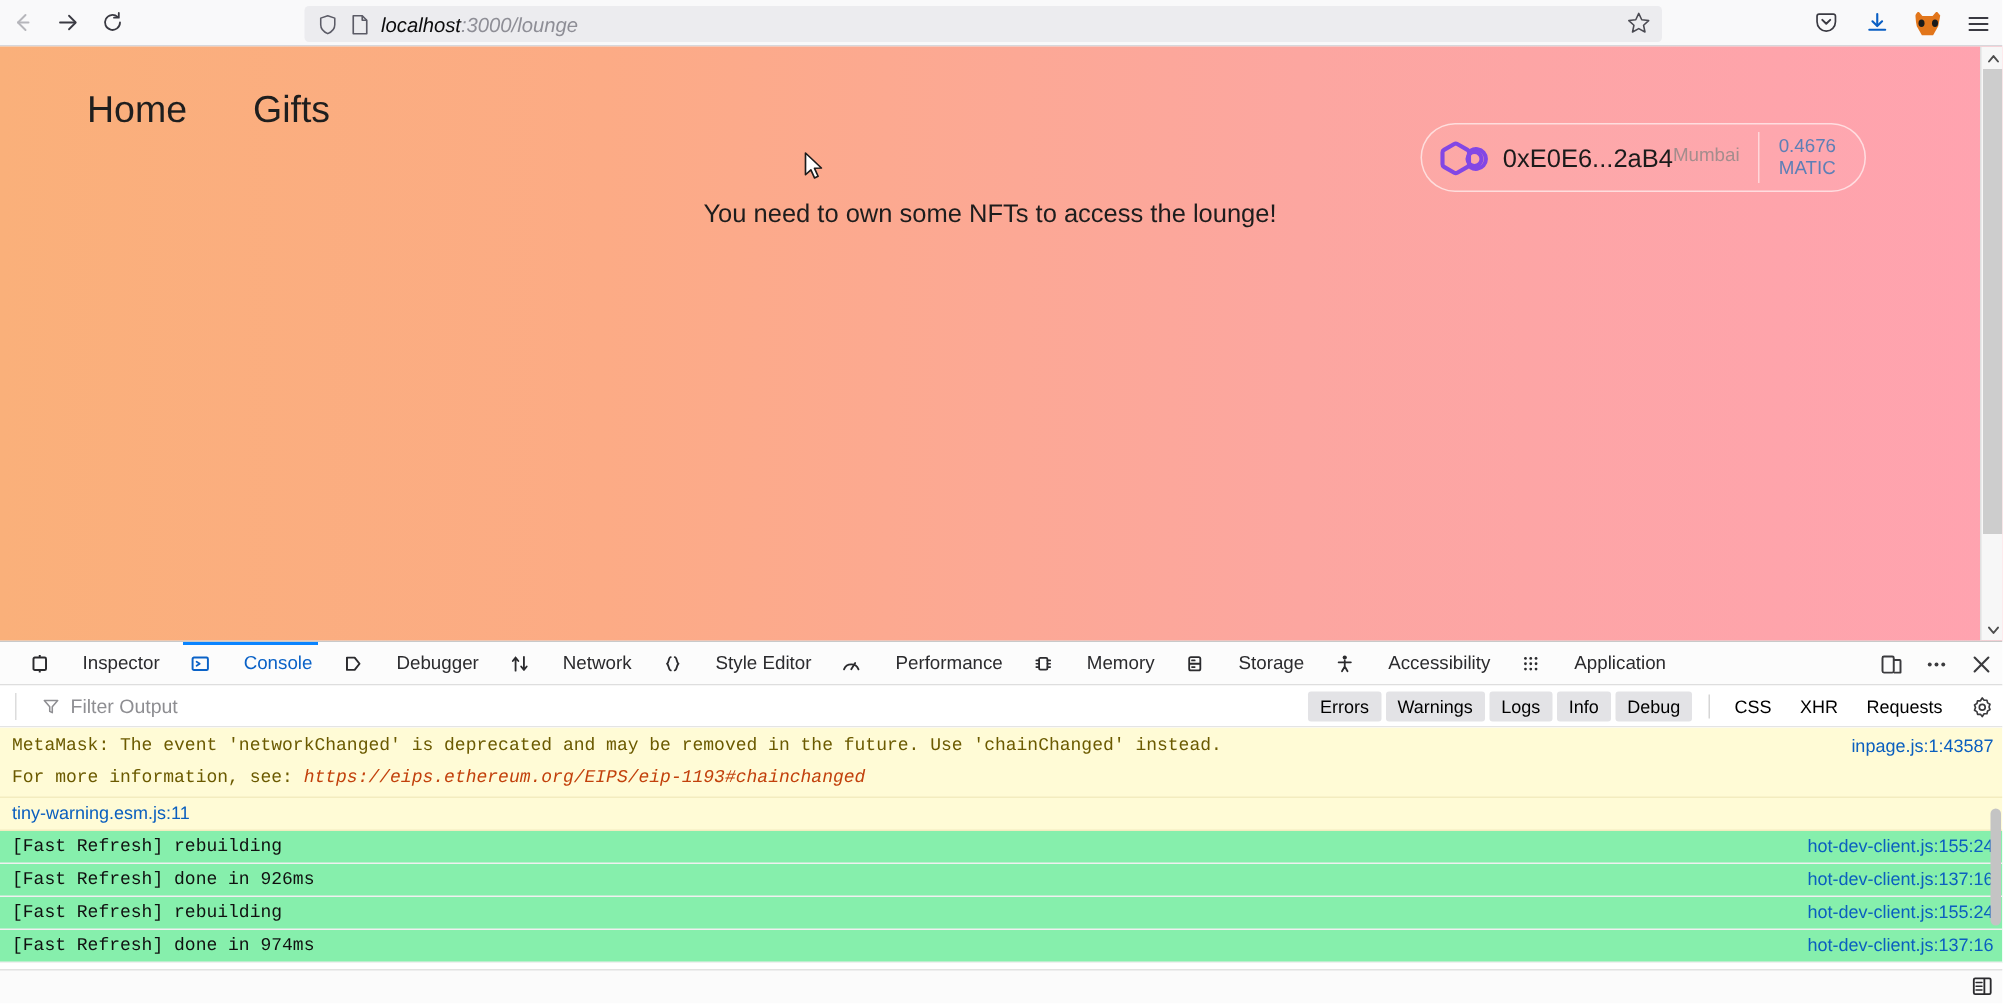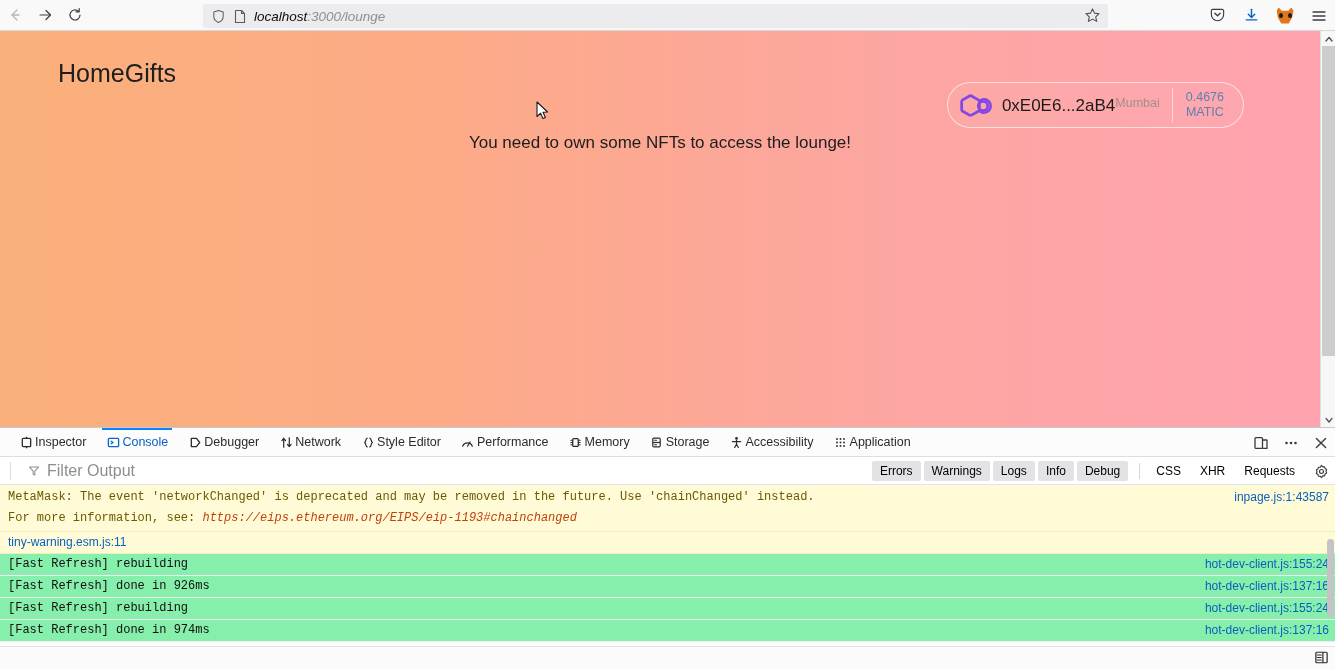--- a/index.html
+++ b/index.html
@@ -64,21 +64,21 @@
   .page-area {
     position: relative;
     width: 1335px; height: 396px;
     overflow: hidden;
     background: linear-gradient(to right, #fab07a 0%, #fcab85 30%, #fca6a0 65%, #ffa3b0 100%);
   }
   .page-inner { width: 1320px; height: 396px; position: relative; }
 
   .topnav {
     display: flex; align-items: center;
-    padding: 28px 0 0 58px; 
+    padding: 28px 0 0 58px; gap: 44px;
   }
   .topnav a {
     font-size: 25px; color: #1e1e1e; text-decoration: none;
     font-family: "Liberation Sans", sans-serif;
   }
 
   .wallet-pill {
     position: absolute; right: 76px; top: 51px;
     height: 46px;
     border: 1px solid rgba(255,255,255,0.62);
@@ -133,21 +133,21 @@
   }
   .dt-toolbar {
     height: 29px; display: flex; align-items: stretch;
     border-bottom: 1px solid #dedede;
     background: #fcfcfc;
     position: relative;
   }
   .dt-grip { width: 9px; }
   .dt-tabs { display: flex; align-items: stretch; }
   .dt-tab {
-    display: flex; align-items: center; gap: 2px;
+    display: flex; align-items: center; gap: 22px;
     padding: 0 10px;
     font-size: 12.5px; color: #2b2b2e;
     white-space: nowrap; position: relative;
   }
   .dt-tab.active { color: #0a62c7; }
   .dt-tab.active::after {
     content: ""; position: absolute; left: 6px; right: 6px; top: 0; height: 2px;
     background: #0a84ff;
   }
   .dt-tab .ti { display: flex; align-items: center; justify-content: center; width: 14px; height: 14px; }
@@ -159,21 +159,21 @@
 
   .dt-filterbar {
     height: 28px; display: flex; align-items: center;
     border-bottom: 1px solid #e4e4e4;
     background: #fff; position: relative;
   }
   .filter-input-wrap {
     display: flex; align-items: center; gap: 7px;
     padding-left: 17px; border-left: 1px solid #dcdcdc; margin-left: 10px; height: 18px;
   }
-  .filter-placeholder { font-size: 16px; color: #8e8e92; }
+  .filter-placeholder { font-size: 13px; color: #8e8e92; }
   .dt-filters {
     position: absolute; right: 6px; top: 0; height: 28px;
     display: flex; align-items: center; gap: 0px;
   }
   .fbtn {
     font-size: 12px; color: #000000; padding: 3px 8px;
     border-radius: 2px; margin-right: 3px;
   }
   .fbtn.on { background: #e3e3e6; }
   .fsep { width: 1px; height: 16px; background: #d6d6d6; margin: 0 8px; }

